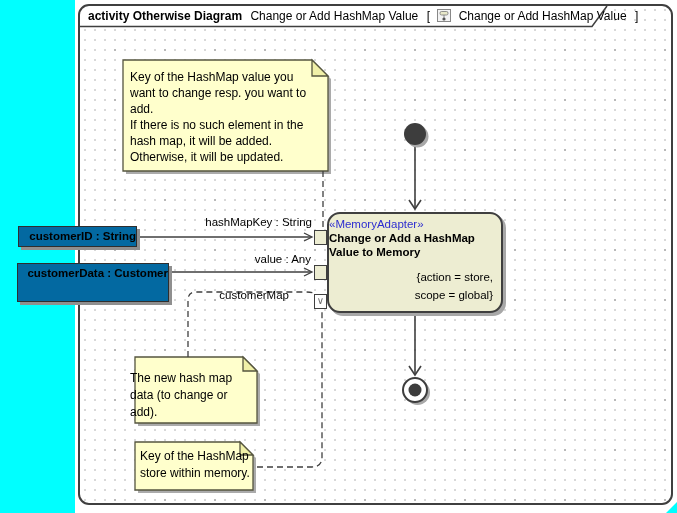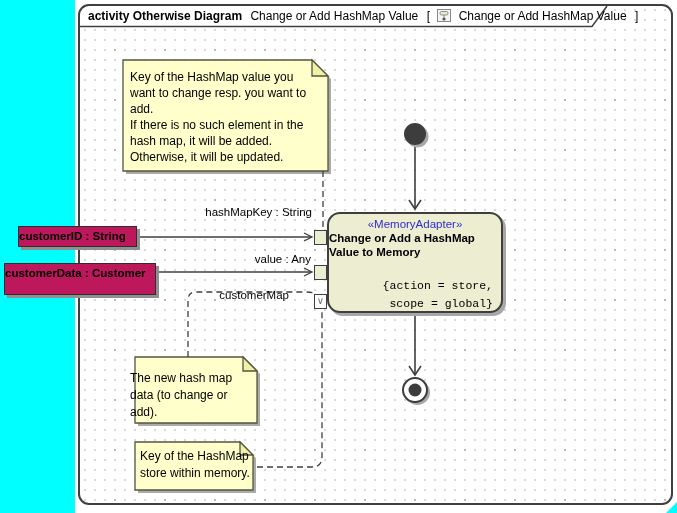--- a/index.html
+++ b/index.html
@@ -33,45 +33,45 @@
     white-space:pre-line;
   }
   #note2-text,#note3-text{line-height:17px;}
 
   .action{
     position:absolute;left:327px;top:212px;width:176px;height:101px;z-index:10;
     background:#ededd2;border:2px solid #3f3f3f;border-radius:13px;
     box-shadow:3px 3px 0 #a8a8a8;box-sizing:border-box;
     font-size:11.5px;color:#000;
   }
-  .action .stereotype{margin-top:4px;text-align:center;color:#2d2dd0;}
+  .action .stereotype{margin-top:4px;text-align:left;color:#2d2dd0;}
   .action .name{margin-top:1px;text-align:left;font-weight:bold;line-height:14px;white-space:pre-line;}
-  .action .constraint{margin-top:18px;text-align:right;padding-right:8px;line-height:18px;white-space:pre-line;font-family:Liberation Mono, monospace;}
+  .action .constraint{margin-top:9px;text-align:right;padding-right:8px;line-height:18px;white-space:pre-line;}
 
   .param{
-    position:absolute;z-index:11;background:#be185d;border:1px solid #2e2e2e;
+    position:absolute;z-index:11;background:#0369a1;border:1px solid #2e2e2e;
     box-shadow:3px 3px 0 #8f8f8f;box-sizing:border-box;
-    font-size:11.5px;font-weight:bold;text-align:left;line-height:19px;color:#000;
+    font-size:11.5px;font-weight:bold;text-align:right;line-height:19px;color:#000;
   }
   #param-customerid{left:18px;top:226px;width:119px;height:21px;}
-  #param-customerdata{left:4px;top:263px;width:152px;height:32px;}
+  #param-customerdata{left:17px;top:263px;width:152px;height:39px;}
 
   .pin{
     position:absolute;z-index:11;width:13px;height:15px;box-sizing:border-box;
     background:#ededd2;border:1.3px solid #3f3f3f;
   }
   #pin-hashmapkey{left:314px;top:230px;}
   #pin-value{left:314px;top:265px;}
   #pin-customermap{left:314px;top:294px;background:#ffffff;text-align:center;
     font-size:10px;line-height:12px;color:#6e6e6e;}
 
   .pin-label{
     position:absolute;z-index:10;font-size:11.5px;color:#000;text-align:right;white-space:nowrap;
   }
-  #label-hashmapkey{right:365px;top:206px;}
+  #label-hashmapkey{right:365px;top:216px;}
   #label-value{right:366px;top:253px;}
   #label-customermap{right:388px;top:289px;}
 
   .corner-grip{
     position:absolute;right:0;bottom:0;width:11px;height:11px;z-index:12;
     background:#00ffff;clip-path:polygon(100% 0,100% 100%,0 100%);
   }
 </style>
 </head>
 <body>

